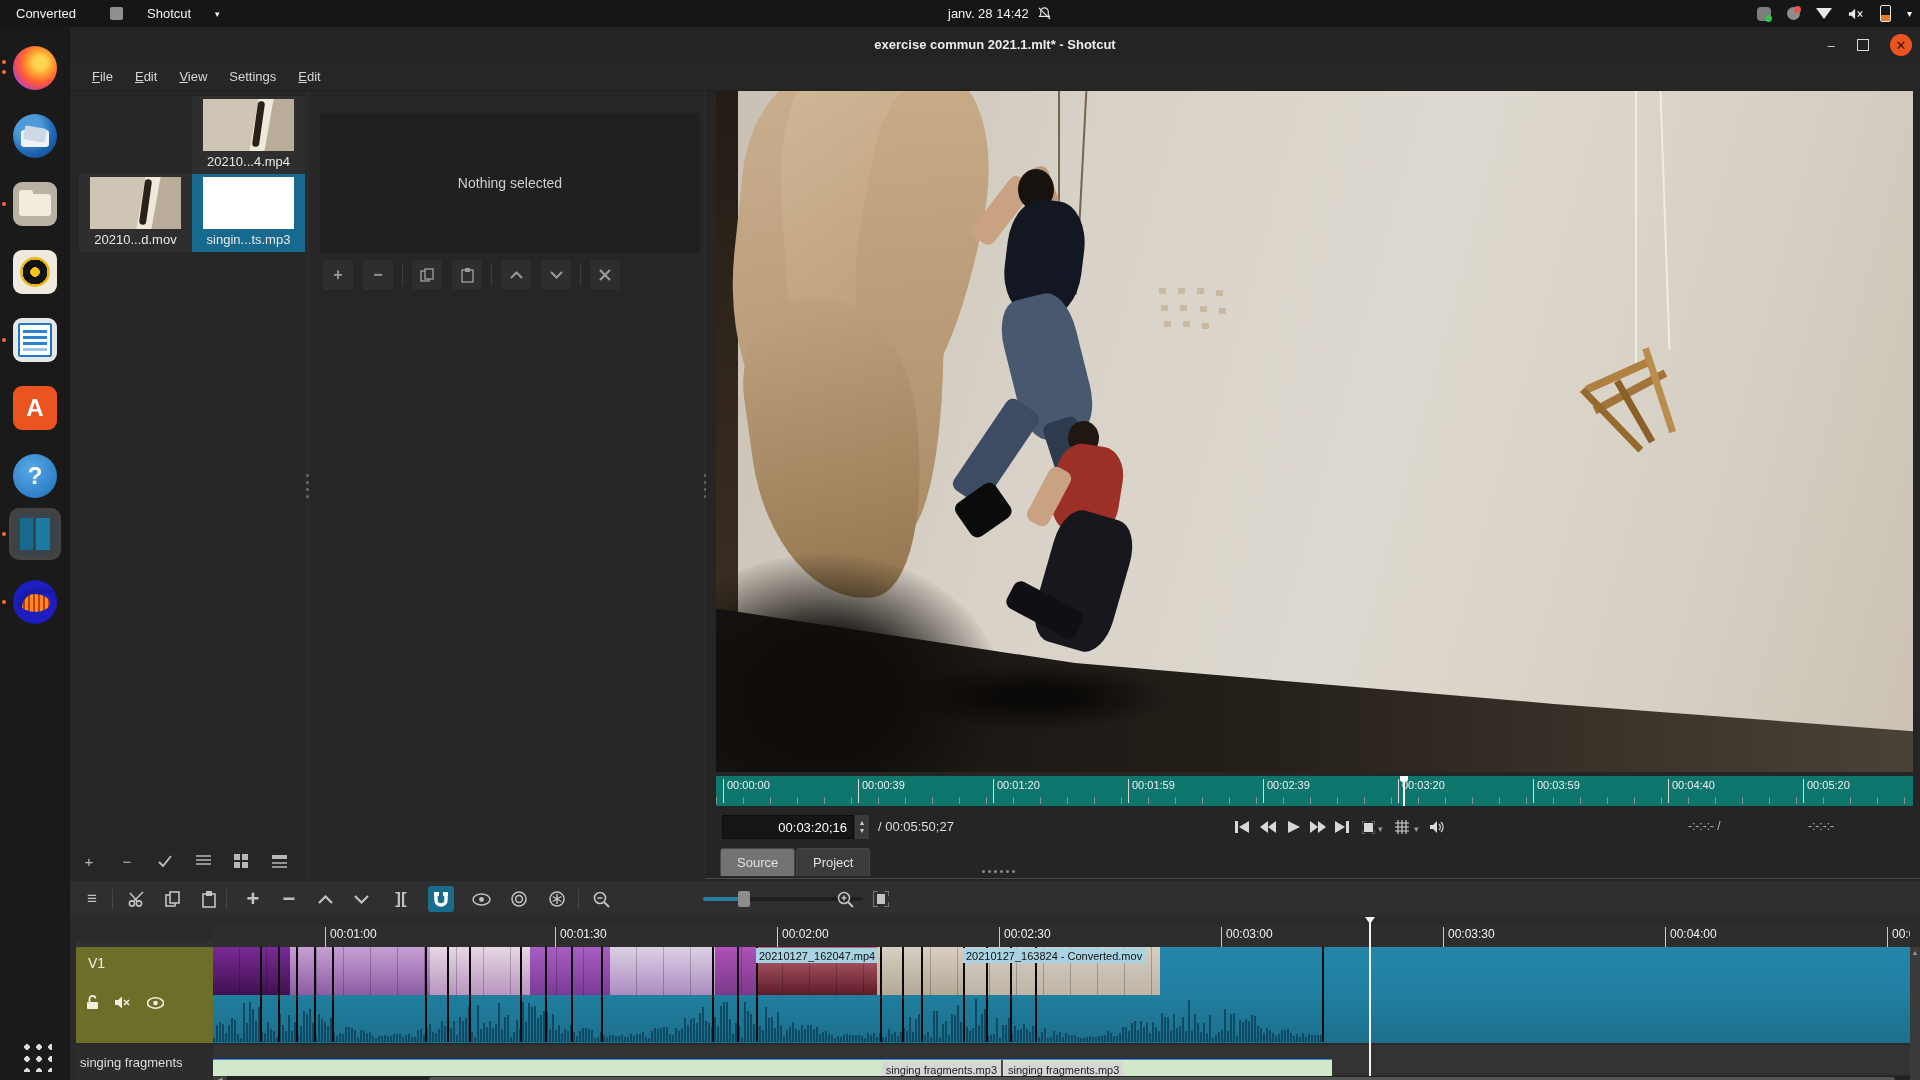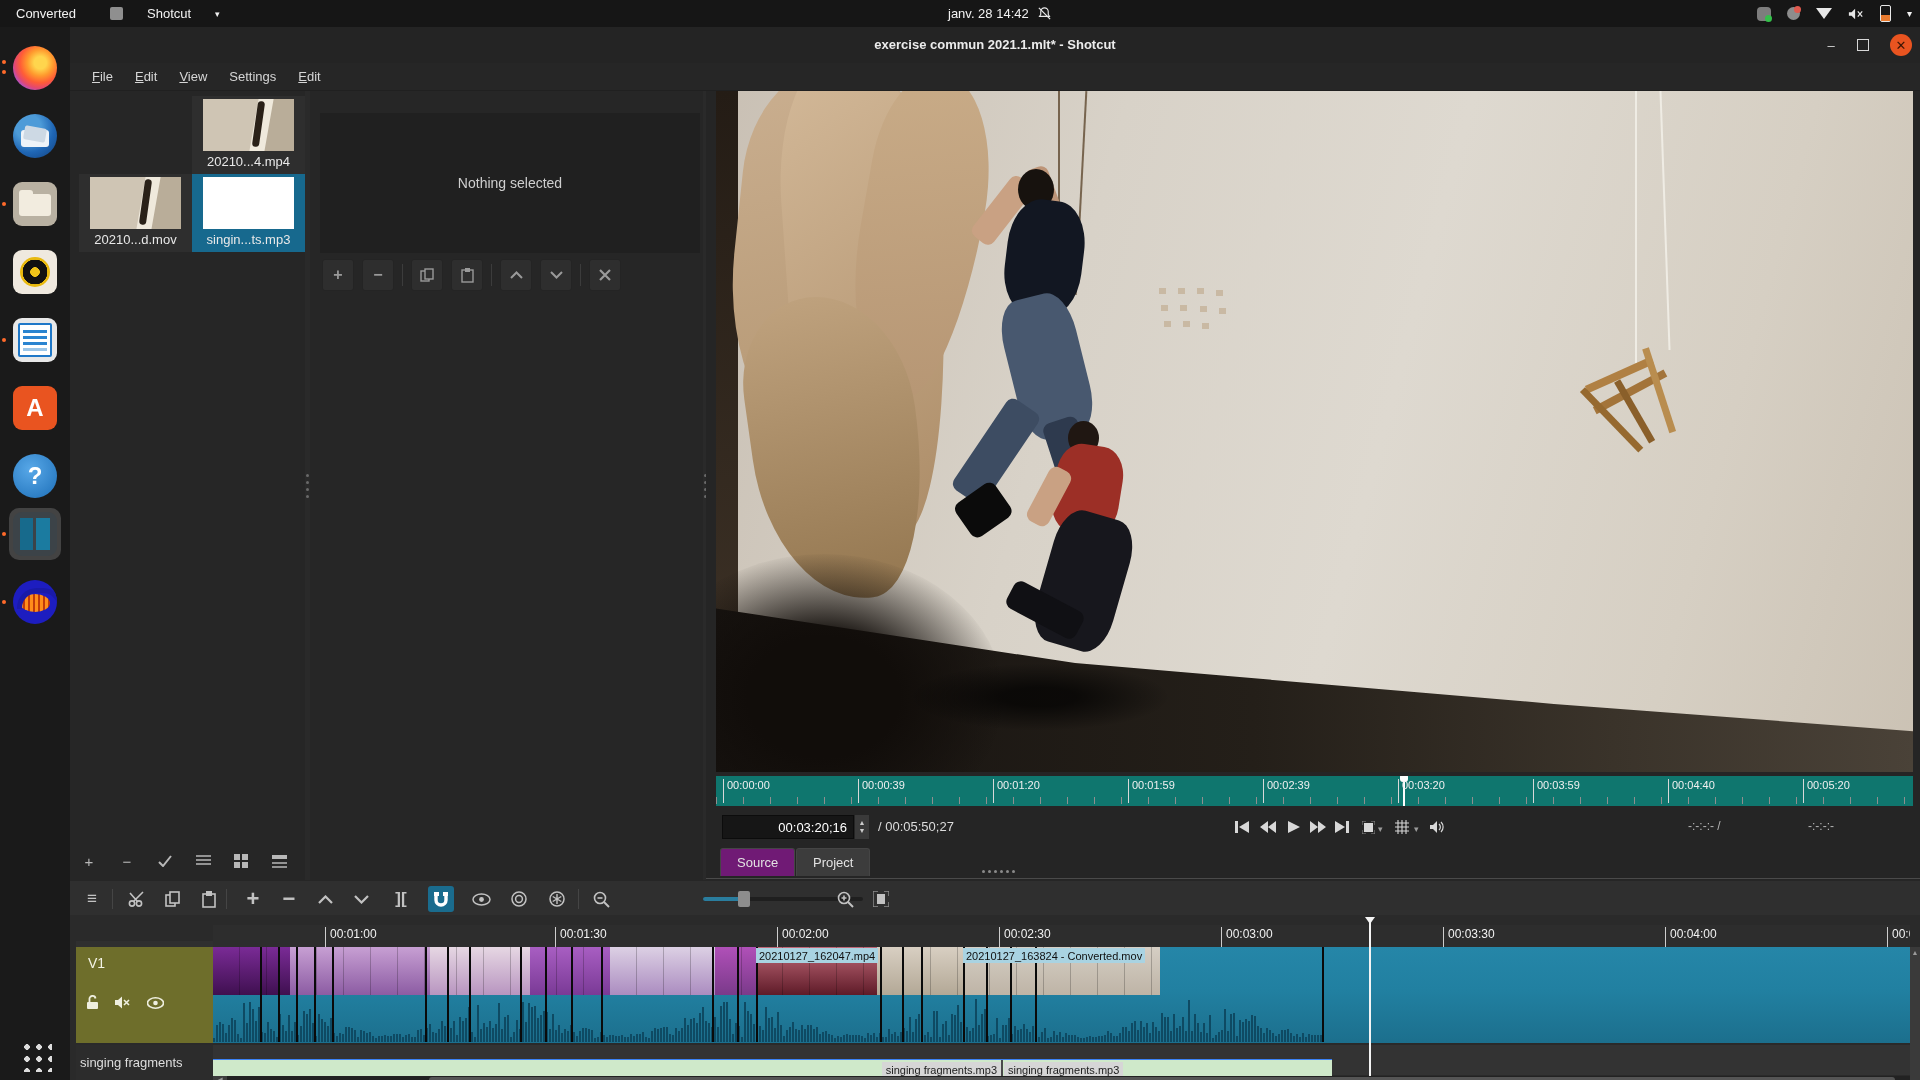--- a/index.html
+++ b/index.html
@@ -96,21 +96,21 @@
   
   #transport{position:absolute;left:10px;top:722px;width:1197px;height:30px;}
   #timespin{position:absolute;left:6px;top:2px;width:132px;height:24px;background:#161616;border:1px solid #0c0c0c;color:#fff;display:flex;align-items:center;justify-content:flex-end;padding-right:6px;box-sizing:border-box;}
   #spin-arrows{position:absolute;left:139px;top:2px;width:14px;height:24px;background:#3a3a3a;display:flex;flex-direction:column;align-items:center;justify-content:center;color:#cbcbcb;font-size:7px;line-height:8px;}
   #dur-label{position:absolute;left:162px;top:6px;color:#dcdcdc;}
   .trico{position:absolute;top:6px;width:20px;height:16px;display:flex;align-items:center;justify-content:center;}
   .caret{position:absolute;top:11px;color:#9a9a9a;font-size:9px;}
   .tc-dim{position:absolute;top:6px;color:#b4b4b4;font-size:12px;}
   
   #tabs-row{position:absolute;left:0px;top:755px;width:1214px;height:32px;border-bottom:1px solid #4a4a4a;}
-  .ptab{position:absolute;top:2px;height:27px;padding:0 16px;display:flex;align-items:center;border:1px solid #454545;border-bottom:none;background:#701a75;color:#e2e2e2;border-radius:3px 3px 0 0;}
+  .ptab{position:absolute;top:2px;height:27px;padding:0 16px;display:flex;align-items:center;border:1px solid #454545;border-bottom:none;background:#737373;color:#e2e2e2;border-radius:3px 3px 0 0;}
   .ptab.active{background:#3c3c3c;}
   
   #tl-toolbar{left:70px;top:880px;width:1850px;height:35px;background:#2f2f2f;border-top:1px solid #262626;}
   .tli{position:absolute;top:5px;width:26px;height:26px;display:flex;align-items:center;justify-content:center;color:#c2c2c2;font-size:17px;}
   .tli.active{background:#1a6c8e;border-radius:3px;color:#fff;}
   .tlsep{position:absolute;top:8px;width:1px;height:20px;background:#454545;}
   #zoom-slider{position:absolute;left:633px;top:16px;width:160px;height:4px;background:#1f1f1f;border-radius:2px;}
   #zoom-fill{position:absolute;left:0;top:0;height:4px;width:41px;background:#2a7d9e;border-radius:2px;}
   #zoom-handle{position:absolute;left:35px;top:-6px;width:12px;height:16px;background:#8d8d8d;border-radius:2px;}
   

